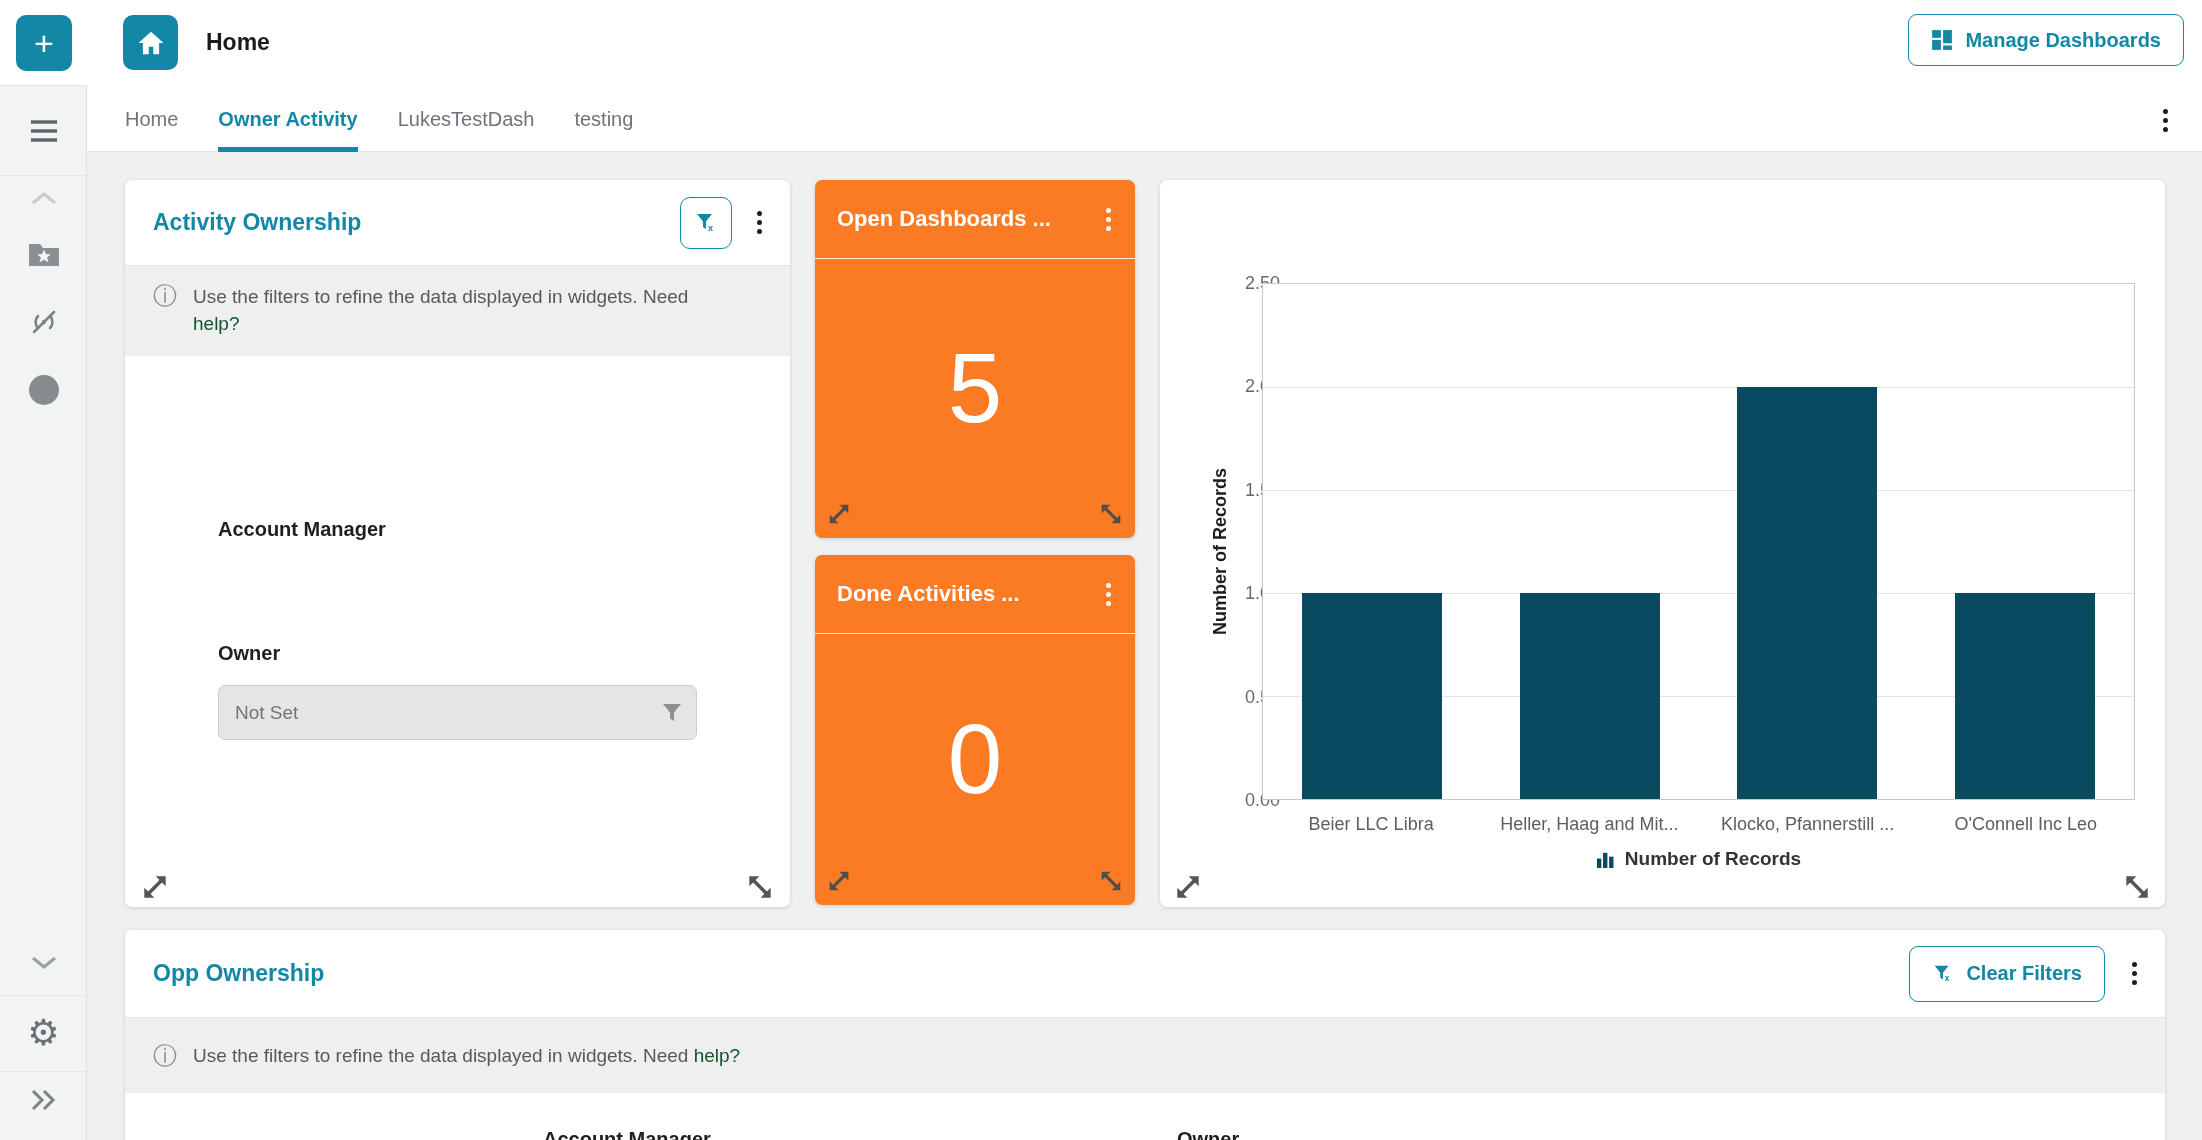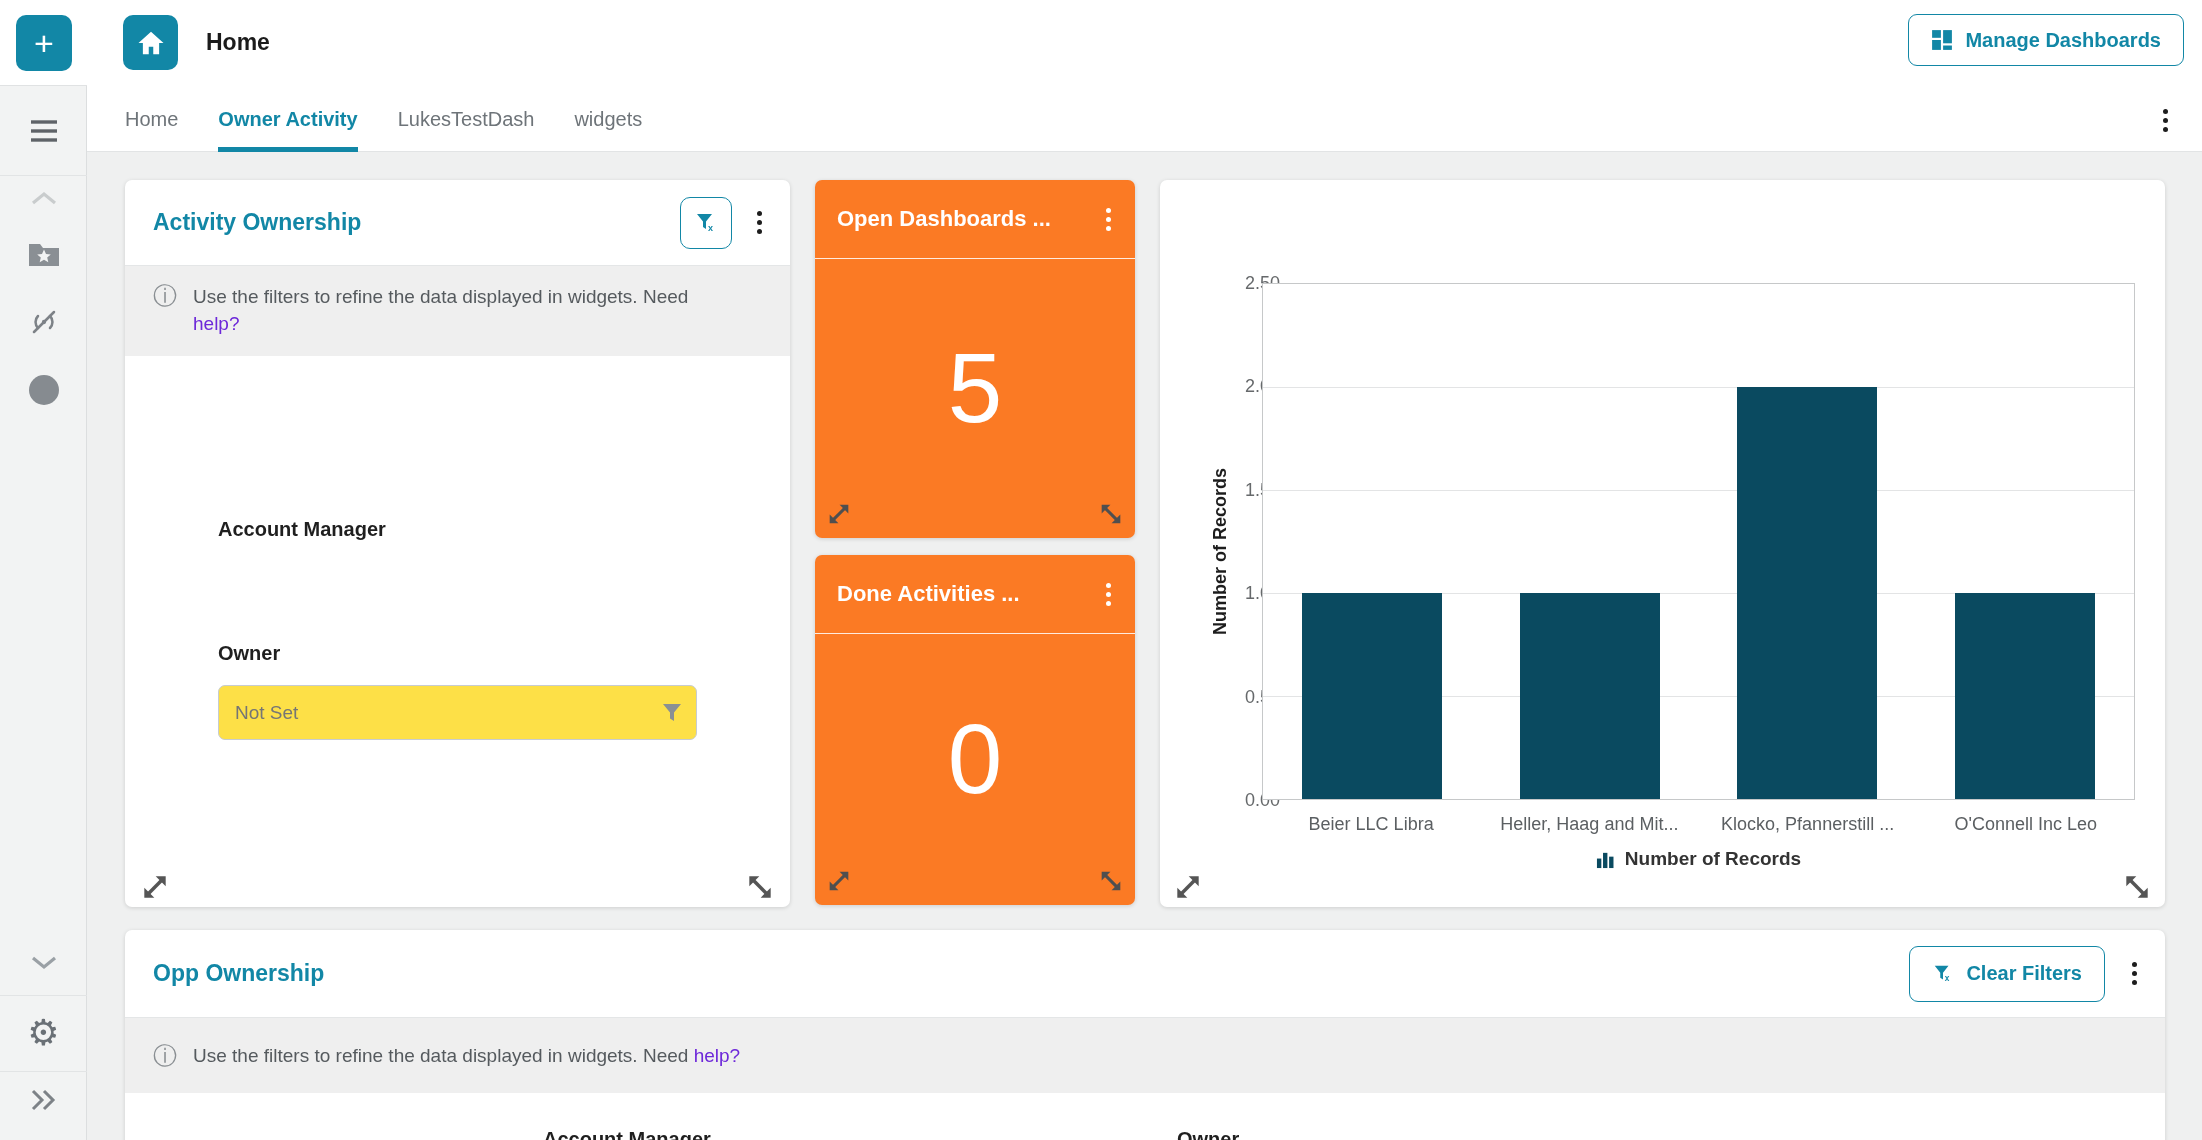--- a/index.html
+++ b/index.html
@@ -44,25 +44,25 @@
   .kebab { width:22px; height:34px; display:flex; flex-direction:column; align-items:center; justify-content:center; gap:4px; cursor:pointer; background:none; border:none; }
   .kebab i { width:5px; height:5px; border-radius:50%; background:#1d1d1d; }
   .kebab.white i { background:#fff; }
 
   .iconbtn { width:52px; height:52px; border:1.5px solid #1287a6; border-radius:10px; background:#fff;
              display:flex; align-items:center; justify-content:center; cursor:pointer; }
 
   .banner { display:flex; gap:16px; align-items:flex-start; background:#efefef; padding:17px 28px; }
   .banner .i-ic { font-size:24px; color:#8a8f93; line-height:26px; font-style:normal; }
   .banner p { font-size:19px; color:#555a5e; line-height:27px; }
-  .banner a { color:#6d28d9; text-decoration:none; cursor:pointer;text-align:right; }
+  .banner a { color:#14532d; text-decoration:none; cursor:pointer;text-align:right; }
 
   .field-label { position:absolute; font-size:20px; font-weight:700; color:#1f1f1f; }
   .filter-input { position:absolute; width:479px; height:55px; border:1px solid #c7ccd1; border-radius:7px;
-                  display:flex; align-items:center; padding:0 14px 0 16px; background:#fde047; }
+                  display:flex; align-items:center; padding:0 14px 0 16px; background:#e5e5e5; }
   .filter-input.filled { background:#edf2f6; }
   .filter-input input { flex:1; border:none; outline:none; background:transparent; font-size:19px; color:#70777c;
                         font-family:"Liberation Sans", sans-serif; }
   .filter-input .clear-x { font-size:26px; color:#8a9094; margin-right:14px; cursor:pointer; line-height:20px; }
 
   .handle { position:absolute; width:32px; height:32px; cursor:nwse-resize; }
   .handle.ne { cursor:nesw-resize; }
 
   
   .count-card { background:#fb7a24; color:#fff; }
@@ -167,21 +167,21 @@
           <polyline points="15,3 24,12 15,21"></polyline>
       </svg>
     </div>
   </nav>
 
   <div class="tabrow">
     <div class="tabs">
       <div class="tab">Home</div>
       <div class="tab active">Owner Activity</div>
       <div class="tab">LukesTestDash</div>
-      <div class="tab">widgets</div>
+      <div class="tab">testing</div>
     </div>
     <button class="kebab tab-kebab">
         <i></i>
         <i></i>
         <i></i>
       </button>
   </div>
 
   <main class="content">
 

